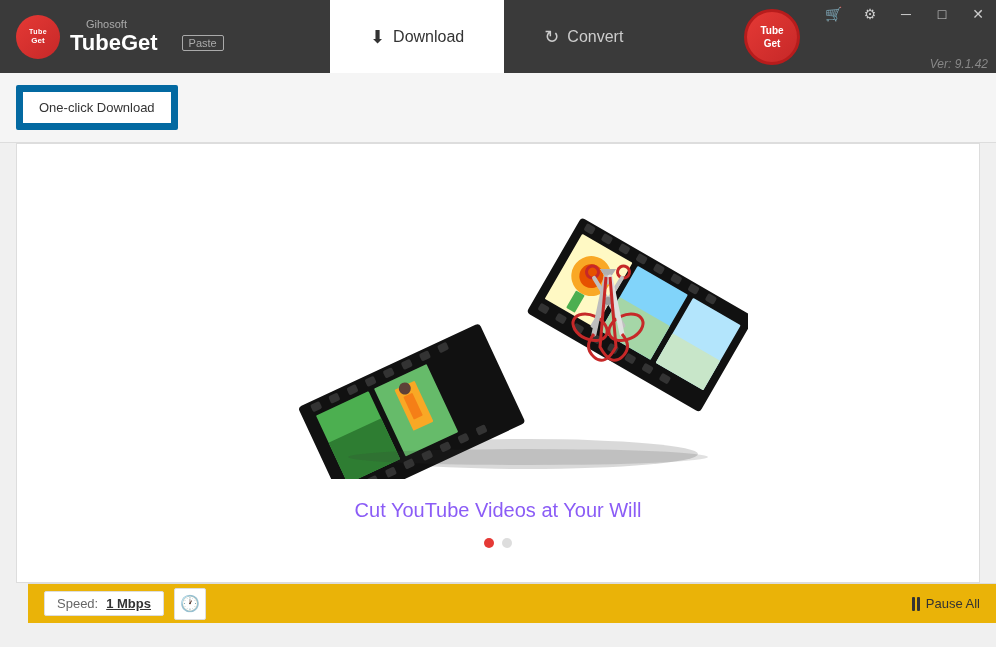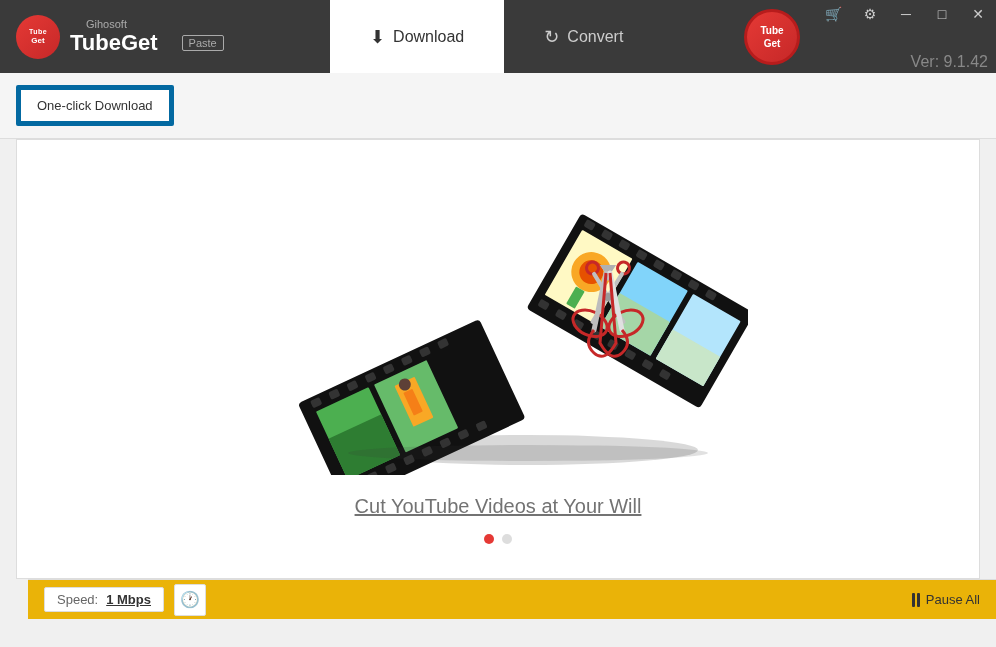--- a/index.html
+++ b/index.html
@@ -129,23 +129,24 @@
       justify-content: center;
       cursor: pointer;
       color: #ccc;
       font-size: 14px;
       background: transparent;
       border: none;
     }
 
     .version-text {
       color: #888;
-      font-size: 16px;
+      font-size: 12px;
       padding: 2px 8px;
       align-self: flex-end;
+      font-style: italic;
     }
 
     
     .toolbar {
       background: #f5f5f5;
       padding: 12px 16px;
       display: flex;
       align-items: center;
       justify-content: space-between;
       border-bottom: 1px solid #ddd;
@@ -161,21 +162,21 @@
       cursor: pointer;
       border-radius: 2px;
       display: flex;
       align-items: center;
       gap: 4px;
     }
 
     .one-click-btn {
       background: white;
       color: #333;
-      border: 5px solid #0369a1;
+      border: 7px solid #0369a1;
       padding: 8px 16px;
       font-size: 13px;
       cursor: pointer;
       border-radius: 2px;
     }
 
     
     .arrow-container {
       position: absolute;
       left: 36px;
@@ -220,23 +221,22 @@
       margin-bottom: 20px;
     }
 
     
     .film-svg {
       width: 100%;
       height: 100%;
     }
 
     .feature-title {
-      color: #737373;
+      color: #8b5cf6;
       font-size: 20px;
-      text-decoration: underline;
       cursor: pointer;
       margin-bottom: 16px;
     }
 
     
     .carousel-dots {
       display: flex;
       gap: 8px;
       justify-content: center;
     }

